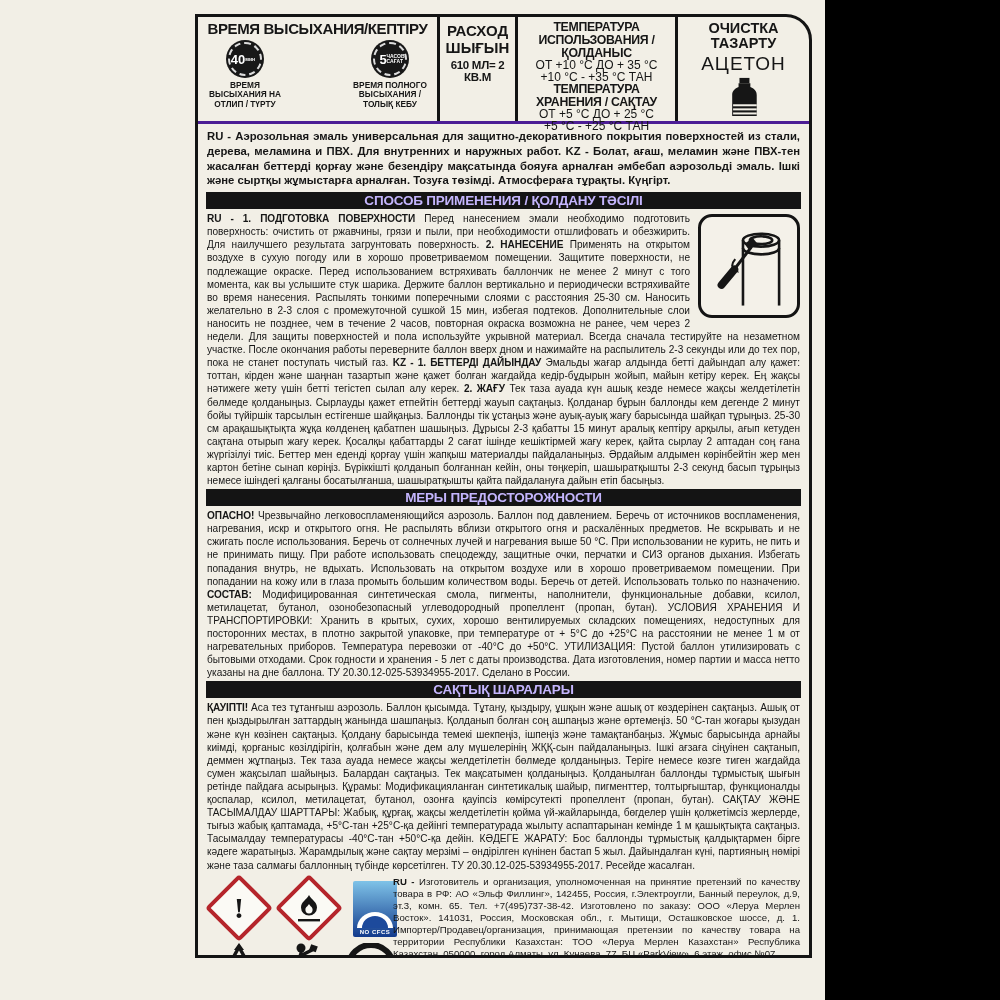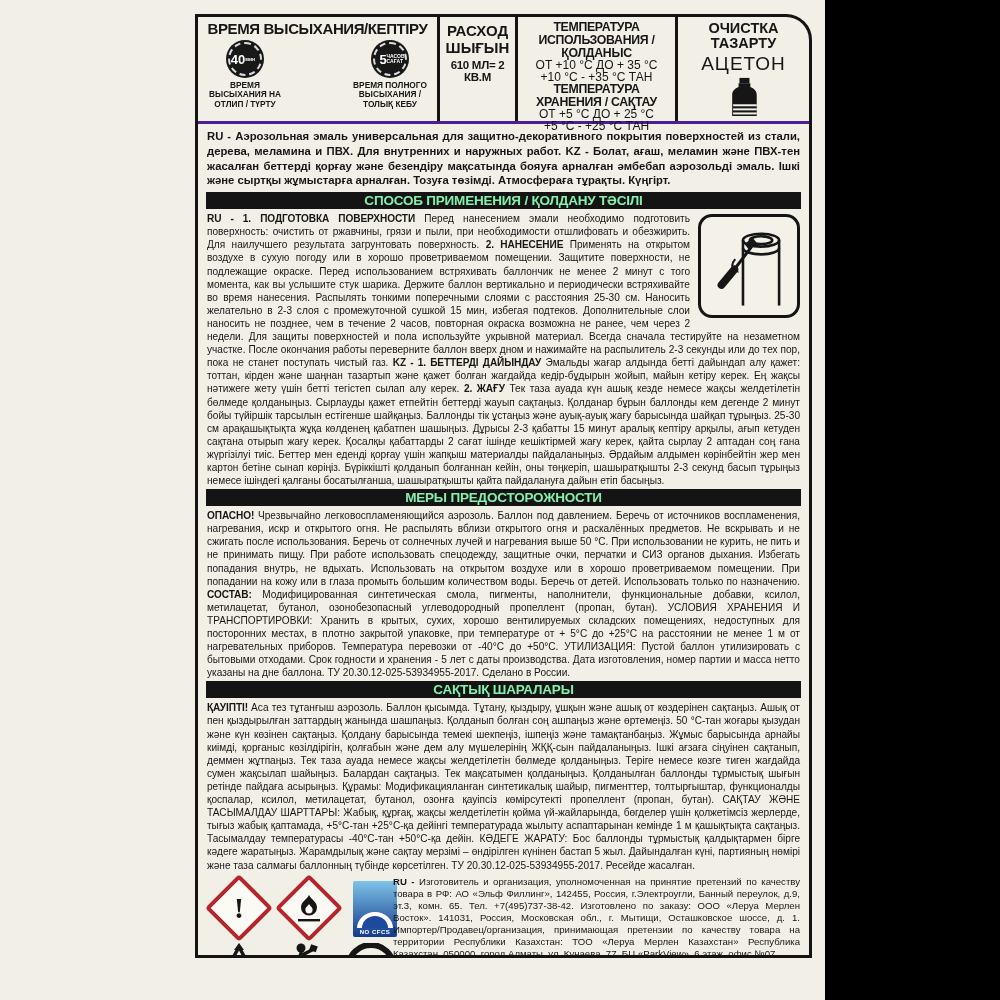--- a/index.html
+++ b/index.html
@@ -27,21 +27,21 @@
   .clock-label{font-weight:bold;font-size:8.3px;line-height:9.3px;margin-top:3px;}
   .rate-title{font-weight:bold;font-size:15px;line-height:15px;margin-top:2px;}
   .rate-val{font-weight:bold;font-size:11.5px;margin-top:4px;letter-spacing:-0.3px;}
   .rate-note{font-weight:bold;font-size:11px;line-height:12.5px;margin-top:3px;}
   .temp-title{font-weight:bold;font-size:12.3px;line-height:13px;letter-spacing:-0.3px;}
   .temp-range{font-weight:400;font-size:12px;line-height:11.5px;}
   .clean-title{font-weight:bold;font-size:14.5px;line-height:15px;}
   .clean-agent{font-size:19px;letter-spacing:1px;margin-top:2px;}
   .bottle{margin-top:2px;}
   
-  .banner{background:#141414;color:#86efac;text-align:center;font-weight:bold;font-size:13.5px;
+  .banner{background:#141414;color:#c4b5fd;text-align:center;font-weight:bold;font-size:13.5px;
           line-height:17px;margin:1px 8px;flex:0 0 auto;letter-spacing:-0.2px;}
   .intro{padding:5px 9px 3px;font-weight:bold;font-size:11.3px;line-height:14.8px;text-align:justify;}
   .body-text{padding:2px 9px 1px;font-size:10.1px;line-height:13.1px;text-align:justify;}
   .body-text b{letter-spacing:-0.1px;}
   .illu{float:right;width:96px;height:98px;border:3px solid #141414;border-radius:14px;margin:2px 0 4px 8px;
         background:#f4f1e9;display:flex;align-items:center;justify-content:center;}
   
   .footer{display:flex;padding:3px 9px 0;flex:1 1 auto;}
   .f-left{width:186px;flex:0 0 auto;}
   .icon-grid{display:grid;grid-template-columns:repeat(3,1fr);gap:2px 6px;justify-items:center;align-items:center;width:176px;}

